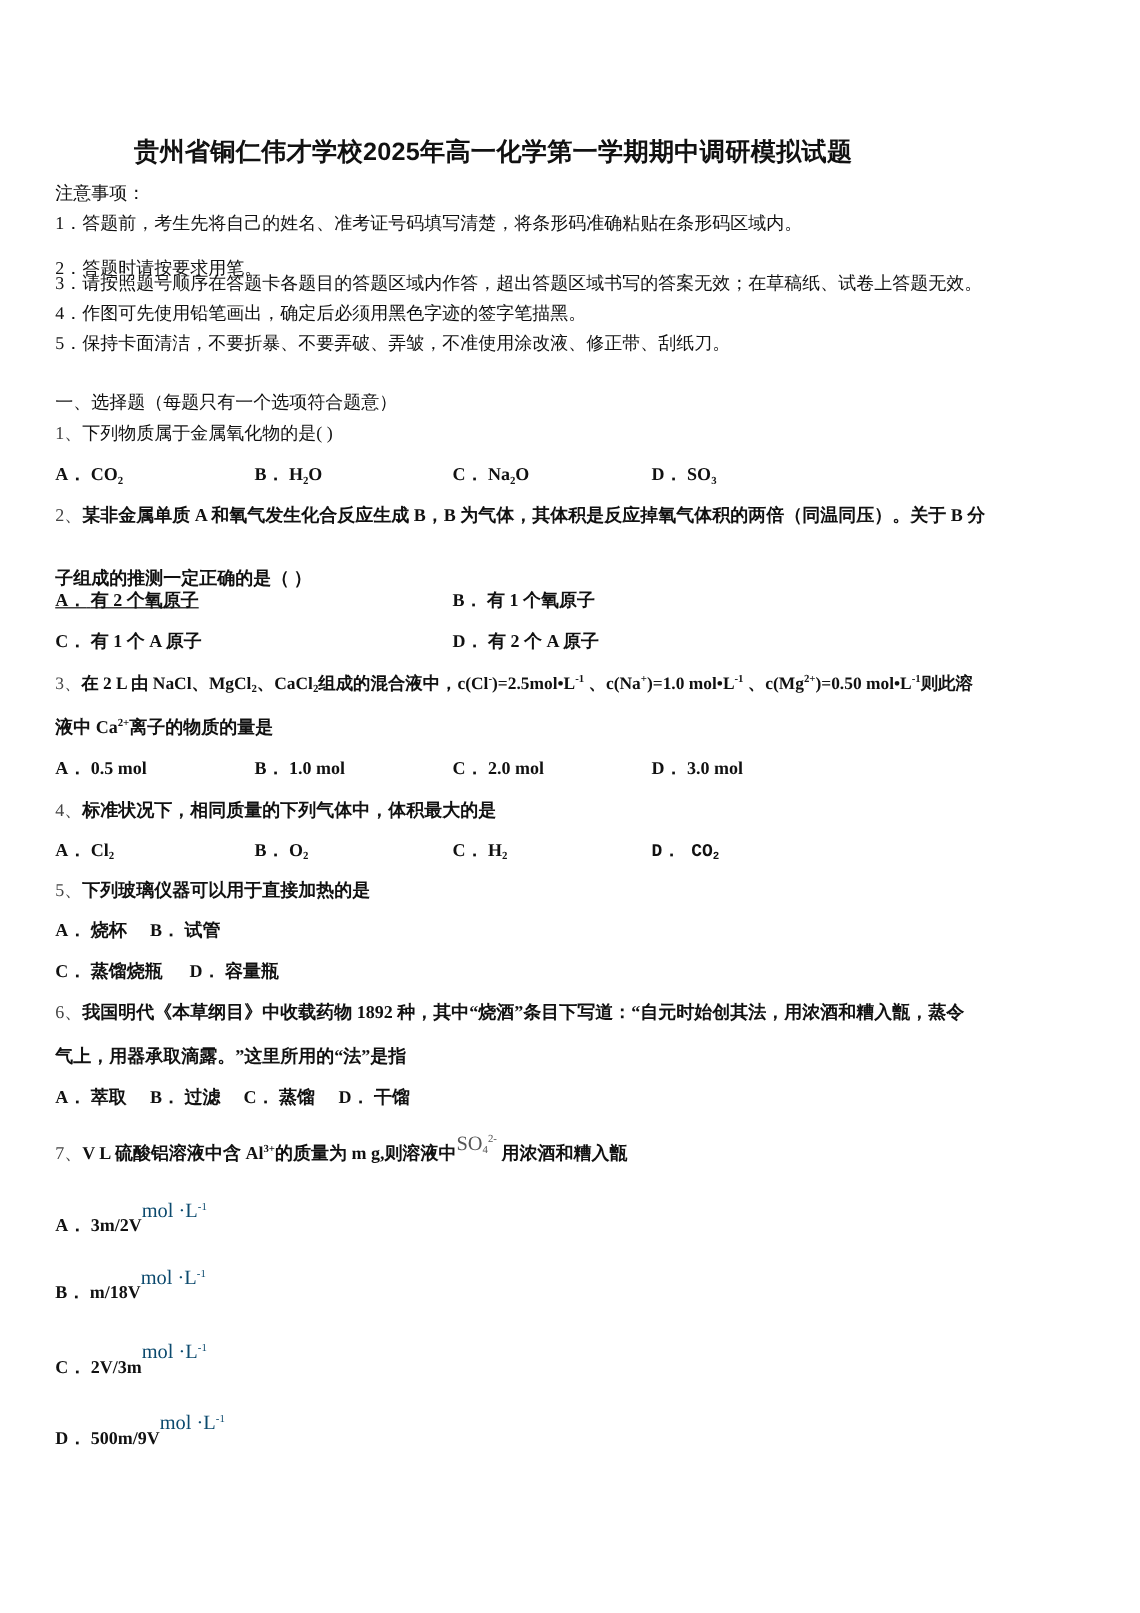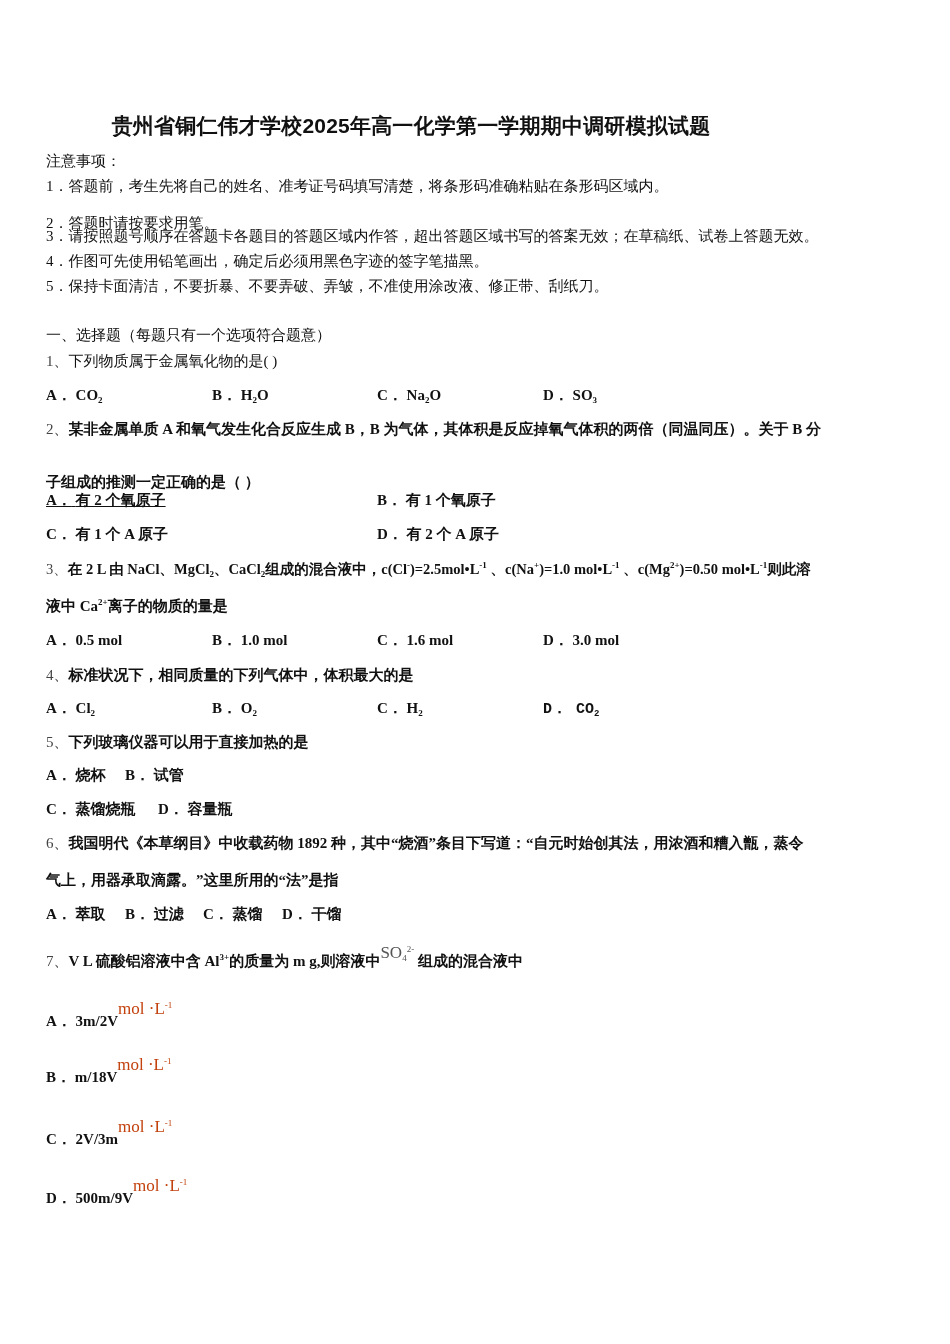--- a/index.html
+++ b/index.html
@@ -7,21 +7,21 @@
          font-family: "Liberation Serif", "DejaVu Serif", serif; color: #111; }
   .abs { position: absolute; white-space: nowrap; text-align: right; }
   .title { font-family: "Liberation Sans", "DejaVu Sans", sans-serif; font-weight: bold;
            font-size: 21px; left: 0; width: 822px; text-align: center; top: 112px; letter-spacing: 0.2px; }
   .line { font-size: 15px; left: 46px; }
   .b { font-weight: bold; }
   .num { font-weight: normal; color: #444; }
   .opt { font-size: 15px; font-weight: bold; }
   sub { font-size: 9px; vertical-align: -3px; line-height: 0; }
   sup { font-size: 9px; vertical-align: 6px; line-height: 0; }
-  .unit { font-weight: normal; color: #c2410c; font-size: 17px; position: relative; top: -12px; }
+  .unit { font-weight: normal; color: #0c4a6e; font-size: 17px; position: relative; top: -12px; }
   .unit sup { font-size: 9px; vertical-align: 6px; }
   .so4 { font-weight: normal; color: #555; font-size: 17px; position: relative; top: -8px; }
   .so4 sub { font-size: 9px; }
   .so4 sup { font-size: 9px; }
 </style>
 </head>
 <body>
 
 <div class="abs title">贵州省铜仁伟才学校2025年高一化学第一学期期中调研模拟试题</div>
 
@@ -52,21 +52,21 @@
 <div class="abs opt" style="top:525px; left:377px;"><span>D．</span> <span>有 2 个 A 原子</span></div>
 
 <div class="abs line b" style="top:560px; font-size:14.5px;">
   <span class="num">3、</span><span>在 2 L 由 NaCl、MgCl</span><sub>2</sub><span>、CaCl</span><sub>2</sub><span>组成的混合液中，</span><span>c(Cl</span><sup>-</sup><span>)=2.5mol•L</span><sup>-1</sup><span> 、</span><span>c(Na</span><sup>+</sup><span>)=1.0 mol•L</span><sup>-1</sup><span> 、</span><span>c(Mg</span><sup>2+</sup><span>)=0.50 mol•L</span><sup>-1</sup><span>则此溶</span>
 </div>
 <div class="abs line b" style="top:597px;">
   <span>液中 Ca</span><sup>2+</sup><span>离子的物质的量是</span>
 </div>
 <div class="abs opt" style="top:631px; left:46px;"><span>A．</span> <span>0.5 mol</span></div>
 <div class="abs opt" style="top:631px; left:212px;"><span>B．</span> <span>1.0 mol</span></div>
-<div class="abs opt" style="top:631px; left:377px;"><span>C．</span> <span>1.6 mol</span></div>
+<div class="abs opt" style="top:631px; left:377px;"><span>C．</span> <span>2.0 mol</span></div>
 <div class="abs opt" style="top:631px; left:543px;"><span>D．</span> <span>3.0 mol</span></div>
 
 <div class="abs line b" style="top:666px;">
   <span class="num">4、</span><span>标准状况下，相同质量的下列气体中，体积最大的是</span>
 </div>
 <div class="abs opt" style="top:699px; left:46px;"><span>A．</span> <span>Cl</span><sub>2</sub></div>
 <div class="abs opt" style="top:699px; left:212px;"><span>B．</span> <span>O</span><sub>2</sub></div>
 <div class="abs opt" style="top:699px; left:377px;"><span>C．</span> <span>H</span><sub>2</sub></div>
 <div class="abs opt" style="top:699px; left:543px;font-family:Liberation Mono, monospace;"><span>D．</span> <span>CO</span><sub>2</sub></div>
 
@@ -81,18 +81,18 @@
 <div class="abs line b" style="top:834px;">
   <span class="num">6、</span><span>我国明代《本草纲目》中收载药物 1892 种，其中“烧酒”条目下写道：“自元时始创其法，用浓酒和糟入甑，蒸令</span>
 </div>
 <div class="abs line b" style="top:871px;">气上，用器承取滴露。”这里所用的“法”是指</div>
 <div class="abs opt" style="top:905px; left:46px;"><span>A．</span> <span>萃取</span></div>
 <div class="abs opt" style="top:905px; left:125px;"><span>B．</span> <span>过滤</span></div>
 <div class="abs opt" style="top:905px; left:203px;"><span>C．</span> <span>蒸馏</span></div>
 <div class="abs opt" style="top:905px; left:282px;"><span>D．</span> <span>干馏</span></div>
 
 <div class="abs line b" style="top:951px;">
-  <span class="num">7、</span><span>V L 硫酸铝溶液中含 Al</span><sup>3+</sup><span>的质量为 m g,则溶液中</span><span class="so4"><span>SO</span><sub>4</sub><sup>2-</sup></span><span> 组成的混合液中</span>
+  <span class="num">7、</span><span>V L 硫酸铝溶液中含 Al</span><sup>3+</sup><span>的质量为 m g,则溶液中</span><span class="so4"><span>SO</span><sub>4</sub><sup>2-</sup></span><span> 用浓酒和糟入甑</span>
 </div>
 <div class="abs opt" style="top:1011px; left:46px;"><span>A．</span> <span>3m/2V</span><span class="unit"><span>mol ·L</span><sup>-1</sup></span></div>
 <div class="abs opt" style="top:1067px; left:46px;"><span>B．</span> <span>m/18V</span><span class="unit"><span>mol ·L</span><sup>-1</sup></span></div>
 <div class="abs opt" style="top:1129px; left:46px;"><span>C．</span> <span>2V/3m</span><span class="unit"><span>mol ·L</span><sup>-1</sup></span></div>
 <div class="abs opt" style="top:1188px; left:46px;"><span>D．</span> <span>500m/9V</span><span class="unit"><span>mol ·L</span><sup>-1</sup></span></div>
 
 </body></html>

